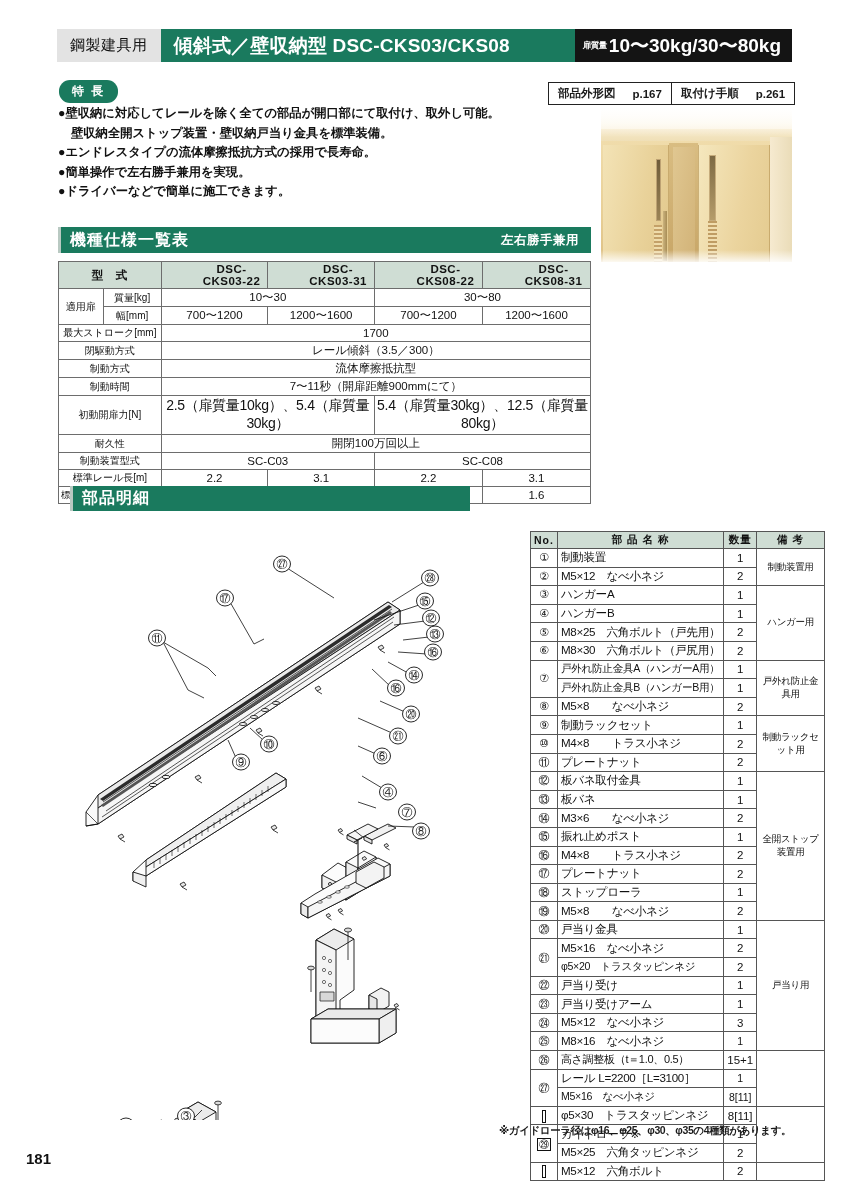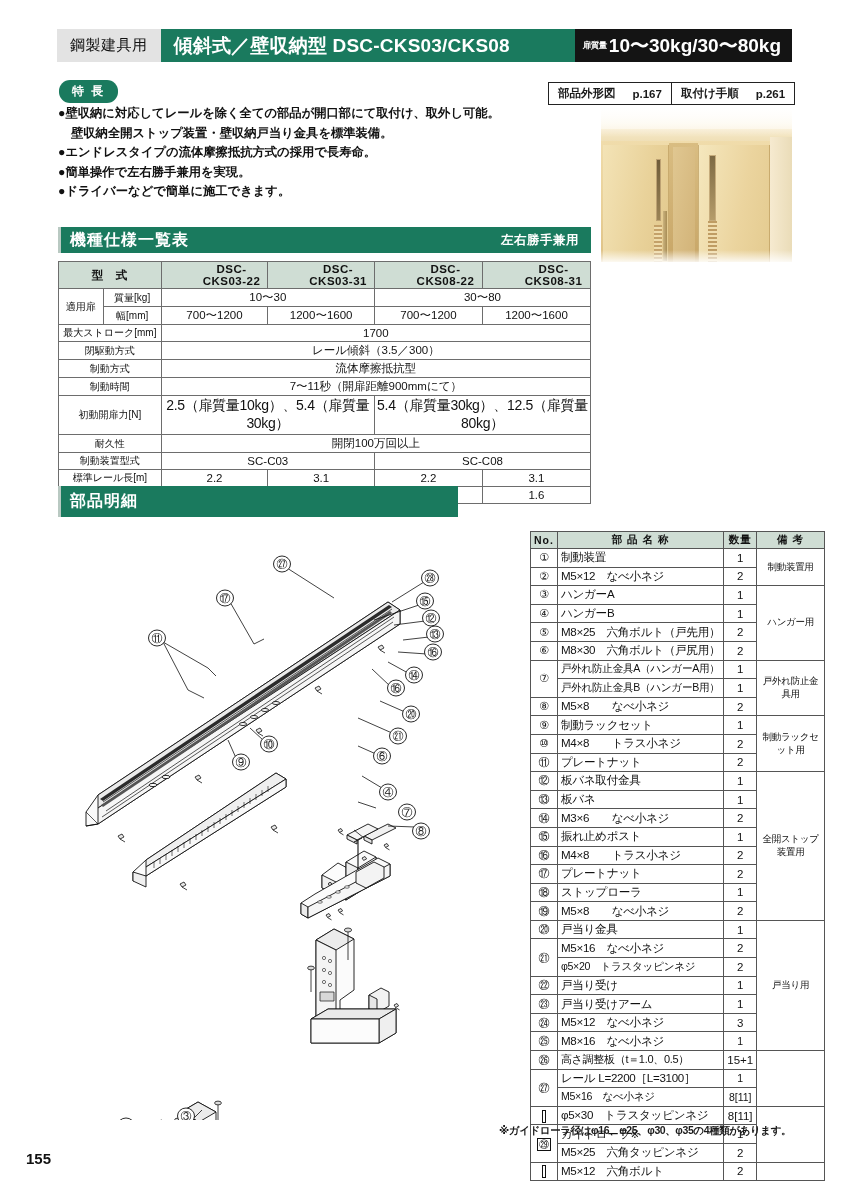--- a/index.html
+++ b/index.html
@@ -108,21 +108,21 @@
 
   
   .secbar {
     position:absolute; background:#1a7a5e; color:#fff;
     display:flex; align-items:center; justify-content:space-between;
     padding:0 12px; font-weight:bold;
   }
   .secbar .stitle { font-size:16px; letter-spacing:1px; }
   .secbar .sright { font-size:12.5px; letter-spacing:0.5px; }
   #specbar { left:58px; top:227px; width:533px; height:26px; }
-  #partsbar { left:58px; top:486px; width:400px; height:31px; }
+  #partsbar { left:70px; top:486px; width:400px; height:25px; }
   .secbar .ltick { position:absolute; left:0; top:0; width:3px; height:100%; background:#b9c9c2; }
 
   
   table { border-collapse:collapse; }
   .spec {
     position:absolute; left:58px; top:261px; width:533px;
     font-size:10.5px; color:#111;
   }
   .spec td, .spec th {
     border:0.8px solid #6d6d6d; text-align:center; vertical-align:middle;
@@ -849,15 +849,15 @@
         <td class="c-no"><span class="sq"></span></td>
         <td class="c-name">M5×12　六角ボルト</td>
         <td class="c-qty">2</td>
         <td class="c-rem"></td>
       </tr>
     </tbody>
   </table>
 
   <div class="note">※ガイドローラ径はφ16、φ25、φ30、φ35の4種類があります。</div>
 
-  <div class="pagenum">155</div>
+  <div class="pagenum">181</div>
 
 </div>
 
 </body></html>

